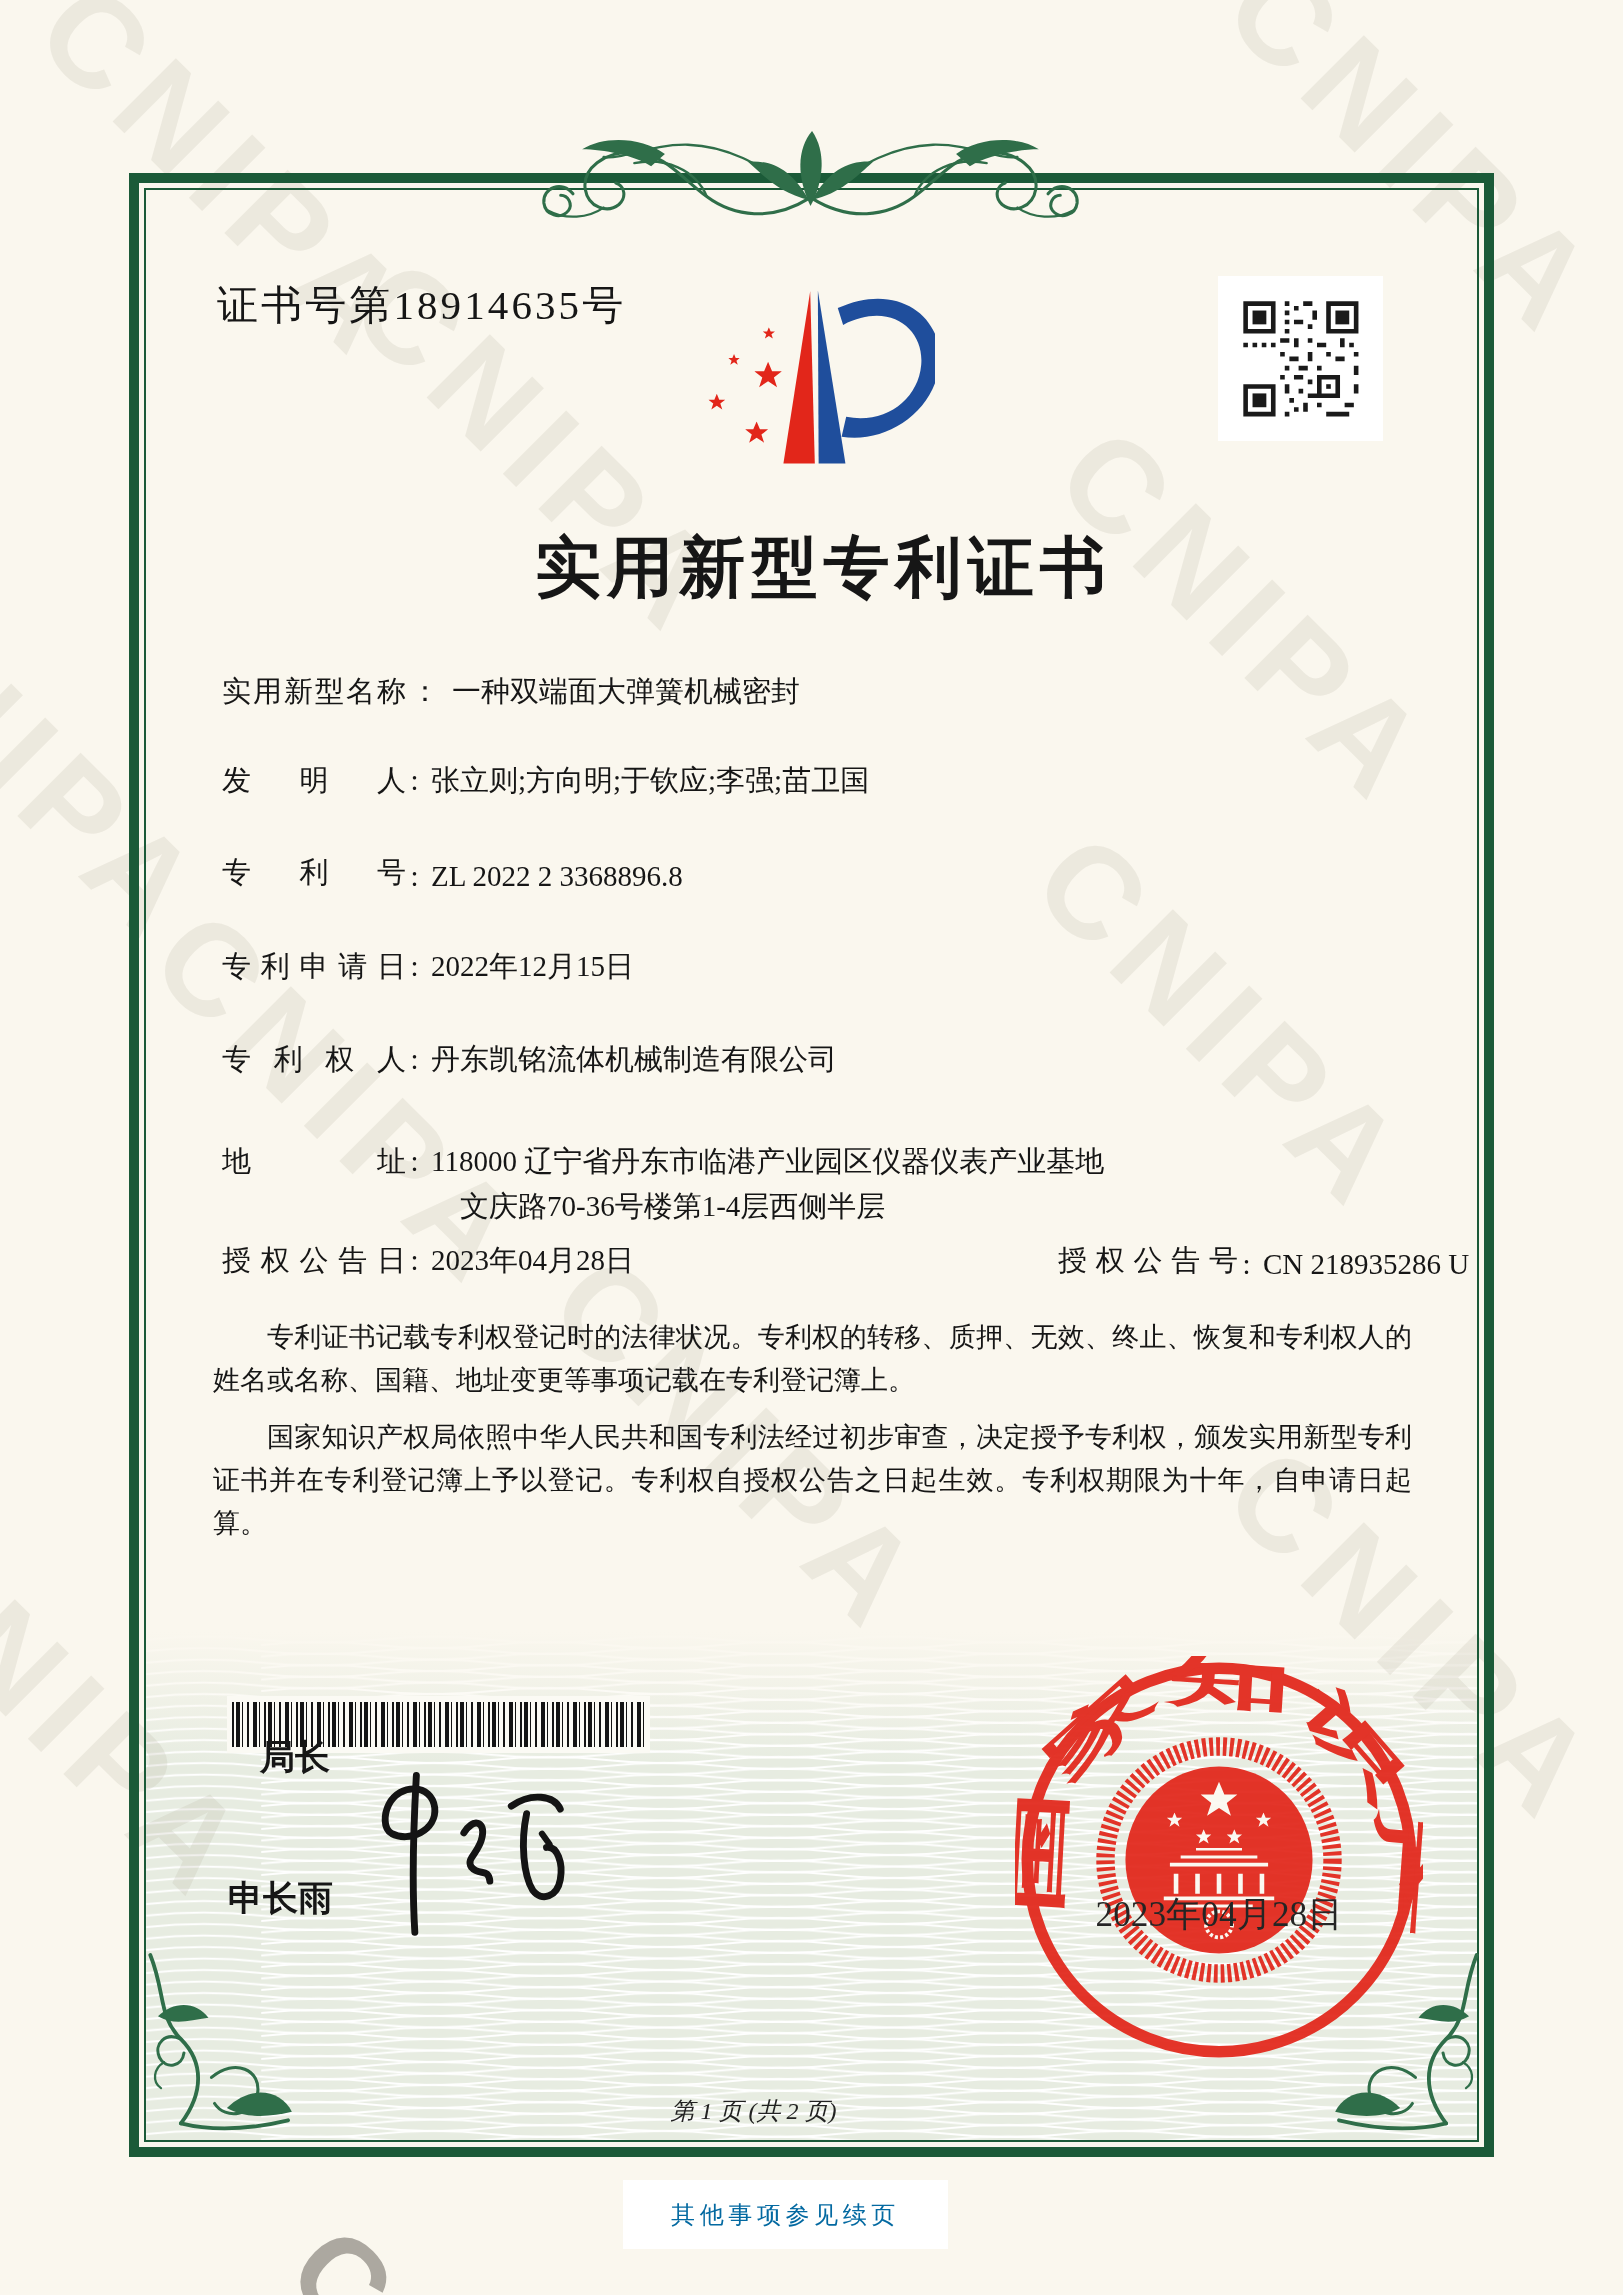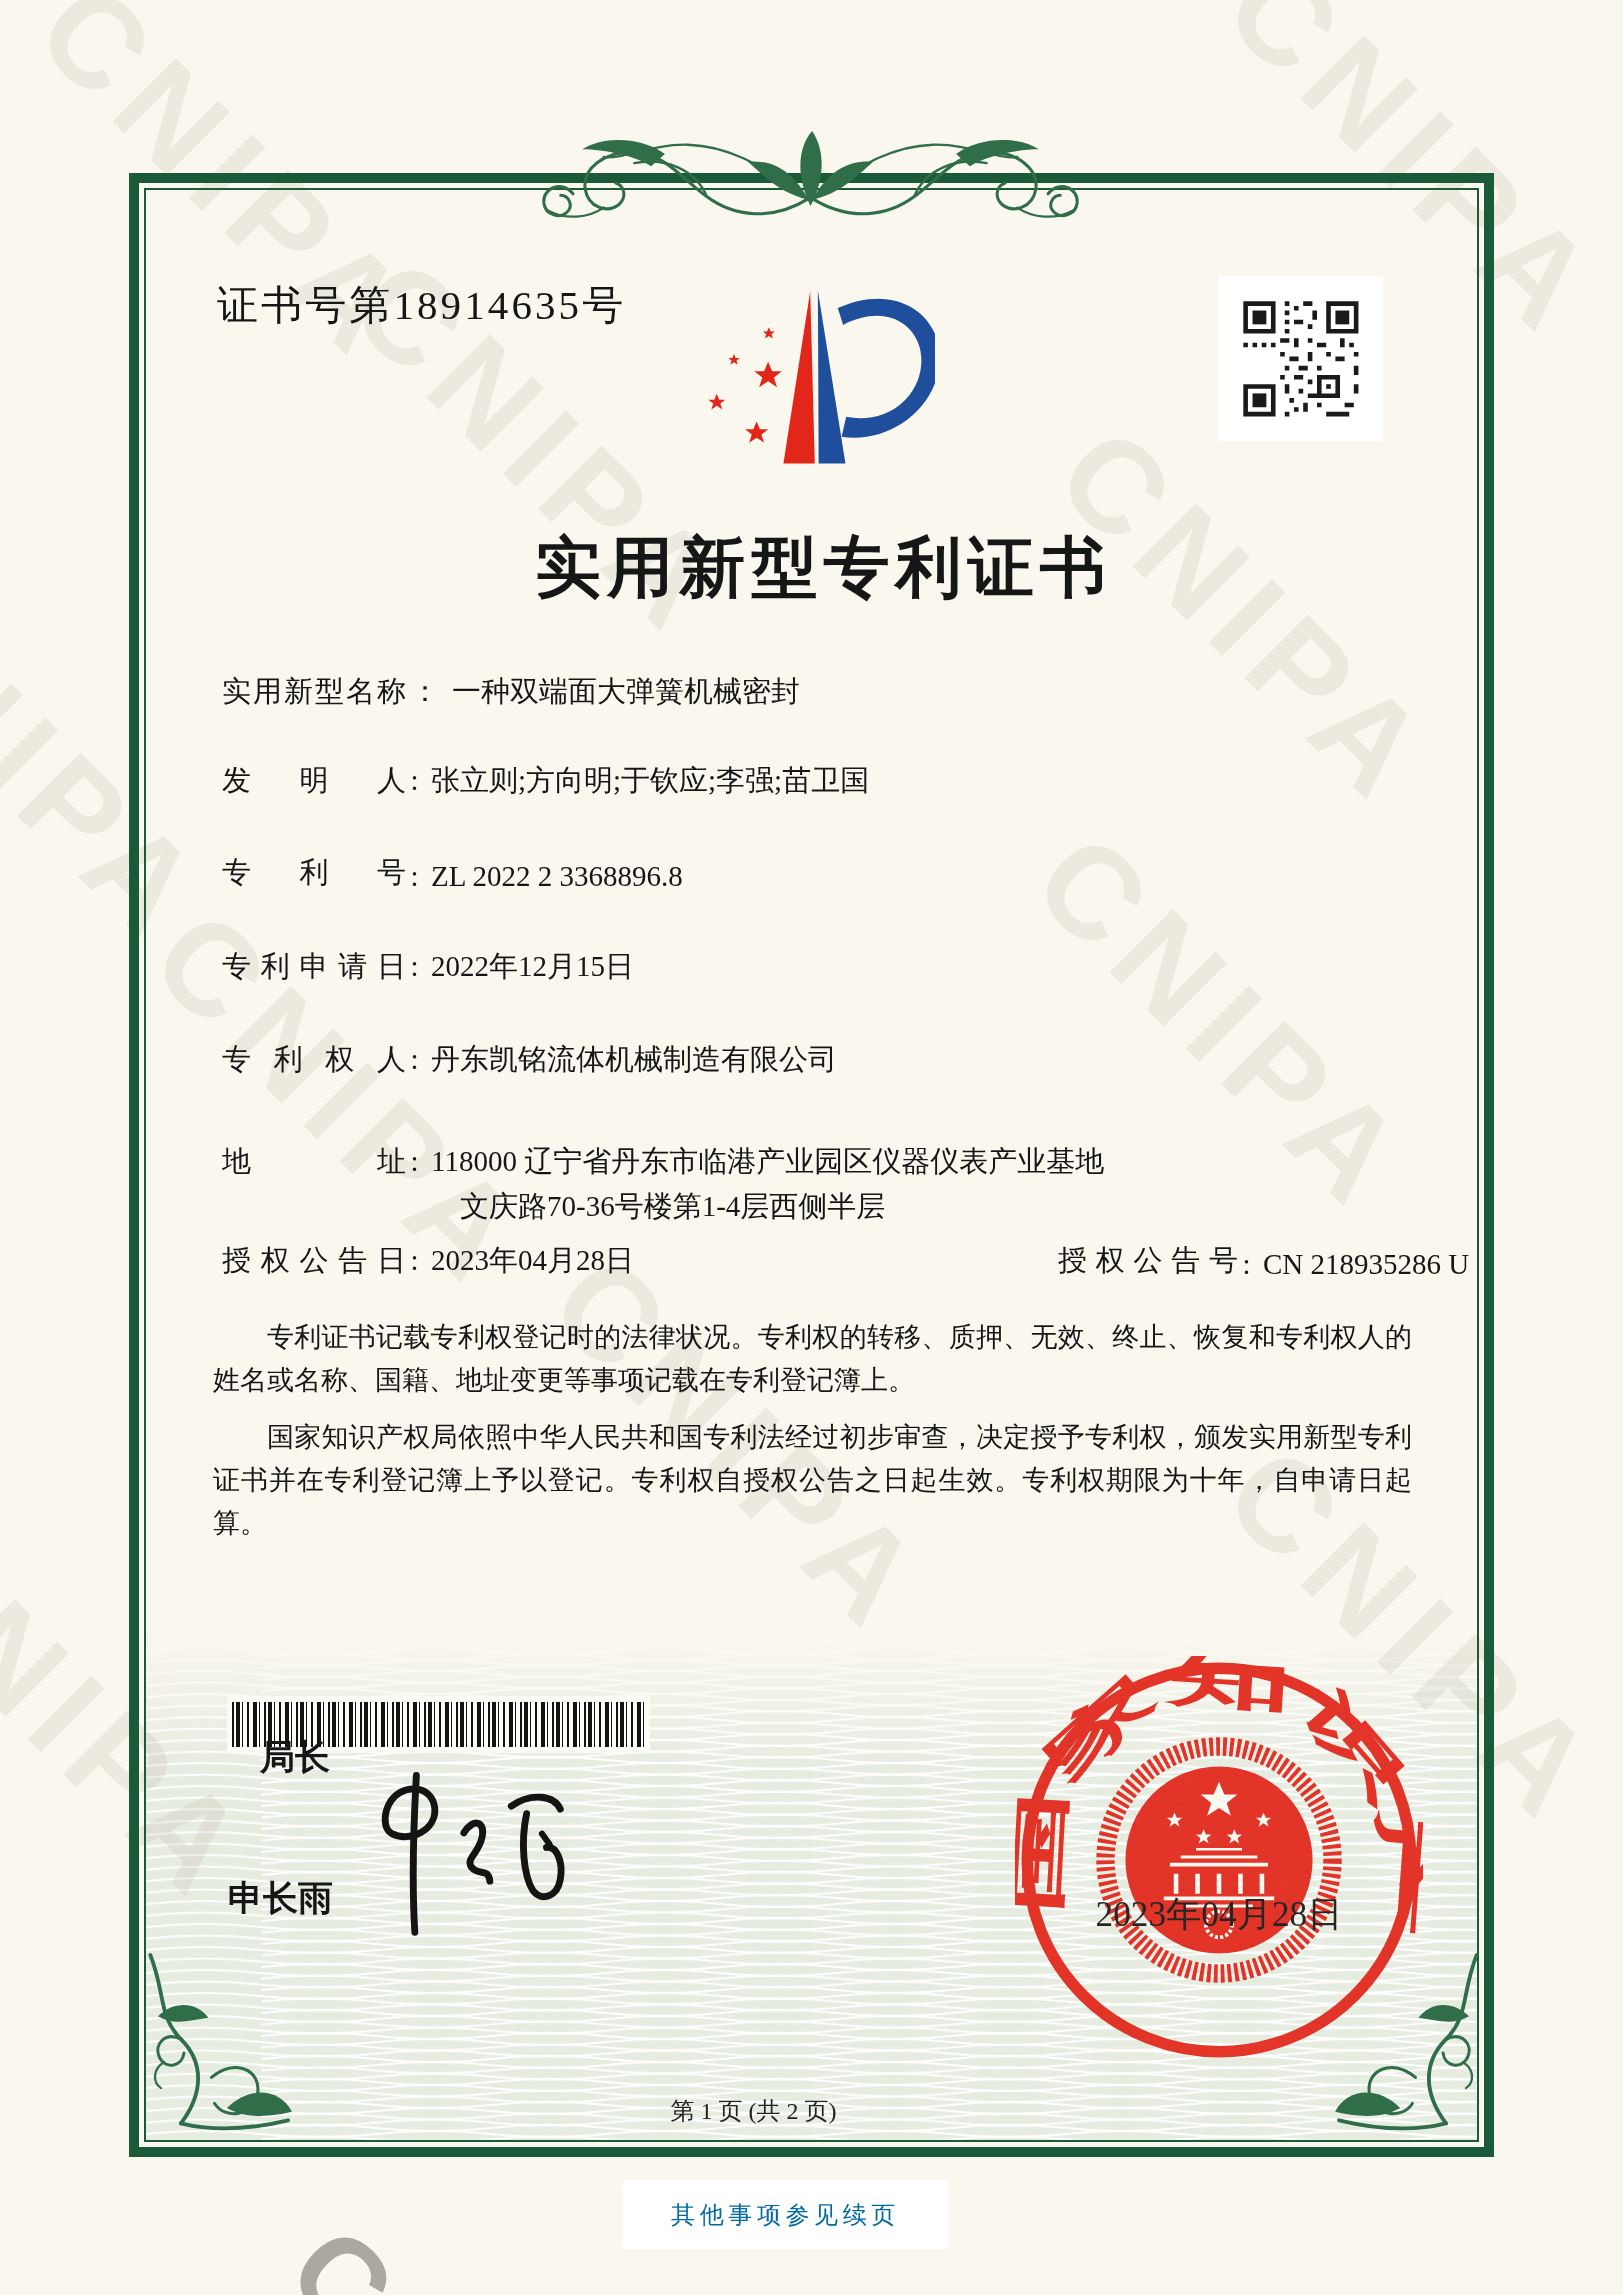--- a/index.html
+++ b/index.html
@@ -56,21 +56,21 @@
       #141414 0 2.3px,transparent 2.3px 3.8px,#141414 3.8px 8.4px,transparent 8.4px 10px,
       #141414 10px 11.5px,transparent 11.5px 15.3px,#141414 15.3px 17px,transparent 17px 21px,
       #141414 21px 25px,transparent 25px 27px,#141414 27px 28px,transparent 28px 32px);
   }
   .director-role{left:228px;top:1734px;font-size:35px;font-weight:bold;
     font-family:"Liberation Sans","DejaVu Sans",sans-serif;z-index:4;margin-left:32px;}
   .director-name{left:228px;top:1875px;font-size:35px;font-weight:bold;
     font-family:Liberation Sans, sans-serif;z-index:4;}
   .signature{left:349px;top:1760px;z-index:5;}
   .seal{left:1015px;top:1656px;z-index:6;}
-  .pageno{left:0;top:2095px;width:1507px;text-align:center;font-size:24px;z-index:4;color:#222;}
+  .pageno{left:0;top:2095px;width:1507px;text-align:center;font-size:24px;z-index:4;color:#222;font-style:italic;}
   .contbox{
     position:absolute;left:623px;top:2180px;width:325px;height:69px;z-index:5;
     background:#ffffff;display:flex;align-items:center;justify-content:center;
   }
   .contbox span{font-size:24px;letter-spacing:4.6px;color:#0369a1;}
   .logo{left:690px;top:285px;z-index:4;}
   .qr{left:1218px;top:276px;z-index:4;}
   .ornament-top{left:527px;top:123px;z-index:4;}
   .flourish-bl{left:135px;top:1947px;z-index:4;}
   .flourish-br{left:1316px;top:1947px;z-index:4;}

